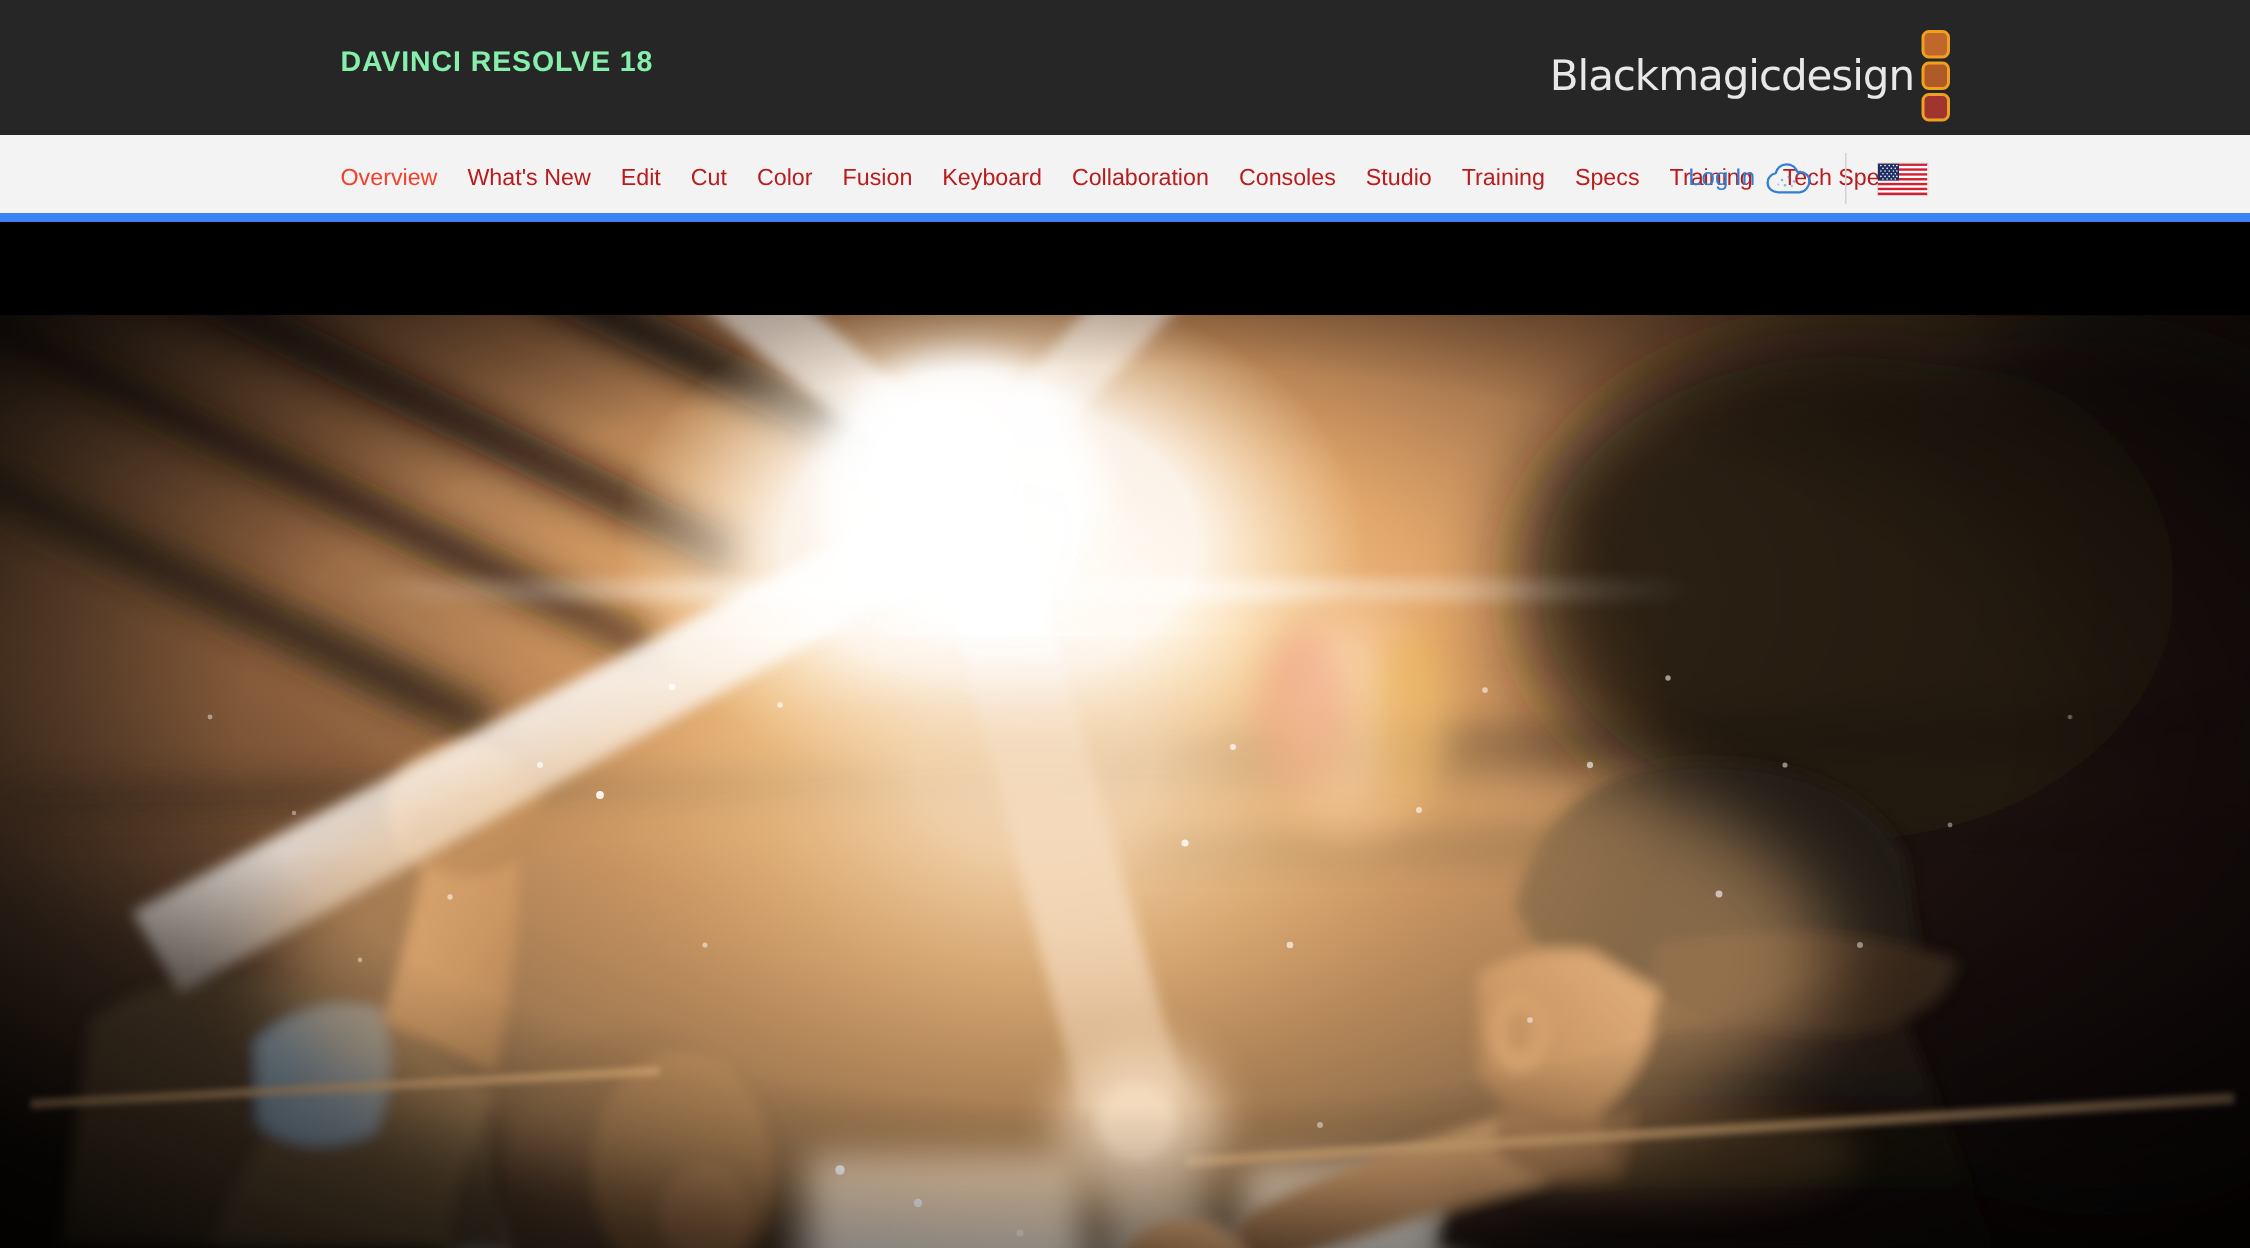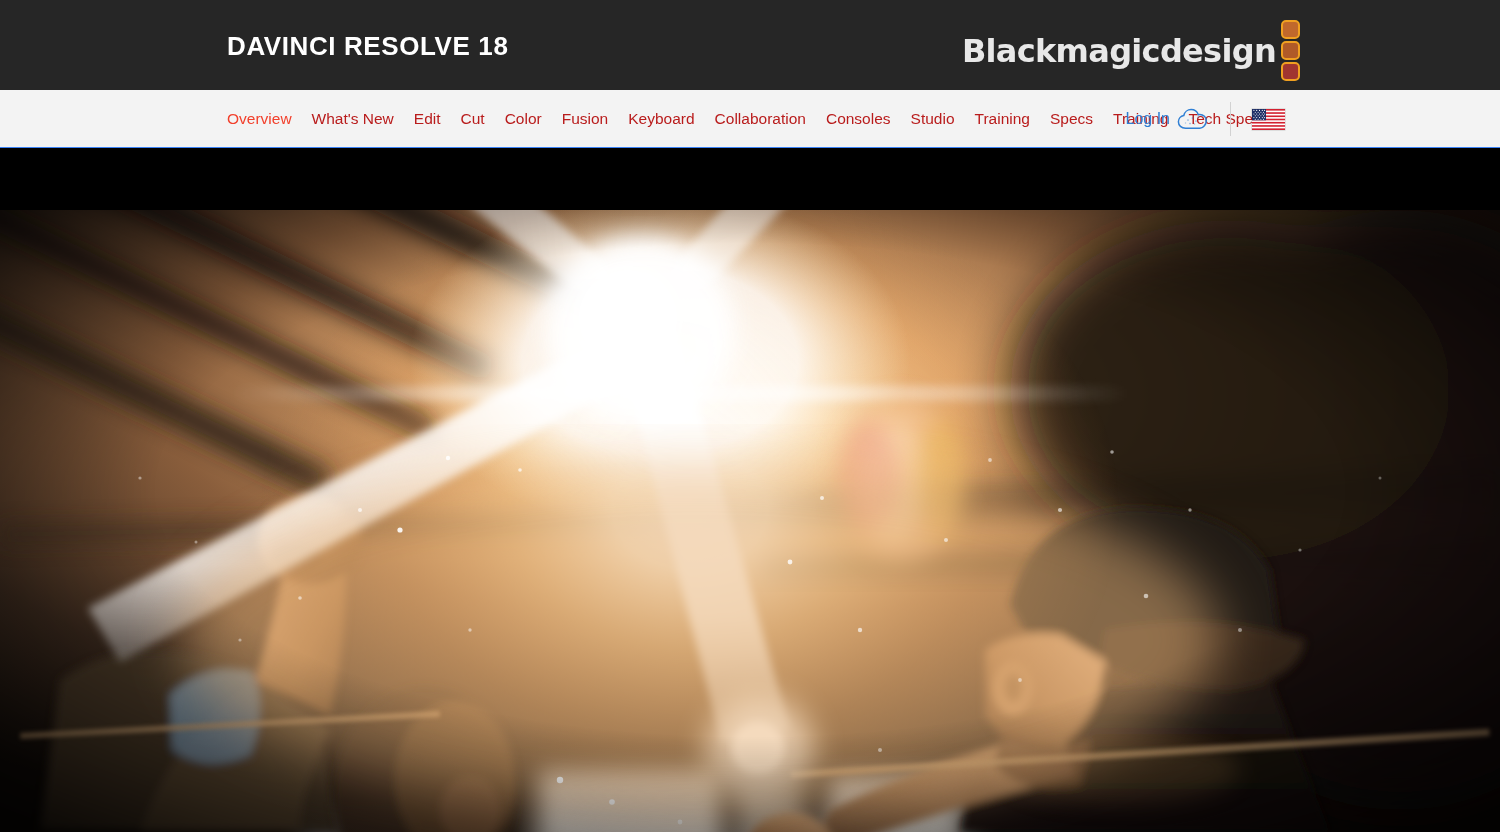--- a/index.html
+++ b/index.html
@@ -12,37 +12,37 @@
 
   
   .header {
     position:relative;
     width:1500px; height:90px;
     background:#262626;
   }
   .product-title {
     position:absolute;
     left:227px; top:31px;
-    color:#ffffff;
-    font-size:26px;
+    color:#86efac;
+    font-size:19px;
     font-weight:bold;
     letter-spacing:0.6px;
     white-space:nowrap;
   }
   .brand-logo {
     position:absolute;
     right:200px; top:20px;
     display:flex;
     align-items:center;
     gap:0px;
   }
   .brand-wordmark {
     color:#e8e8e8;
-    font-size:32px;
-    font-weight:700;
+    font-size:28px;
+    font-weight:400;
     letter-spacing:-0.7px;
     white-space:nowrap;
     line-height:1;
     padding-right:5px;
     font-family:"DejaVu Sans", sans-serif;
     text-align:right;
   }
   .brand-squares {
     display:flex;
     flex-direction:column;
@@ -55,21 +55,21 @@
   }
   .brand-sq.s1 { background:#c0682c; }
   .brand-sq.s2 { background:#b05a28; }
   .brand-sq.s3 { background:#a03530; }
 
   
   .navbar {
     position:relative;
     width:1500px; height:58px;
     background:#f3f3f3;
-    border-bottom:1px solid #3b82f6;
+    border-bottom:6px solid #3b82f6;
   }
   .nav-links {
     position:absolute;
     left:227px; top:0;
     height:58px;
     display:flex;
     align-items:center;
     gap:0px;
   }
   .nav-link {

